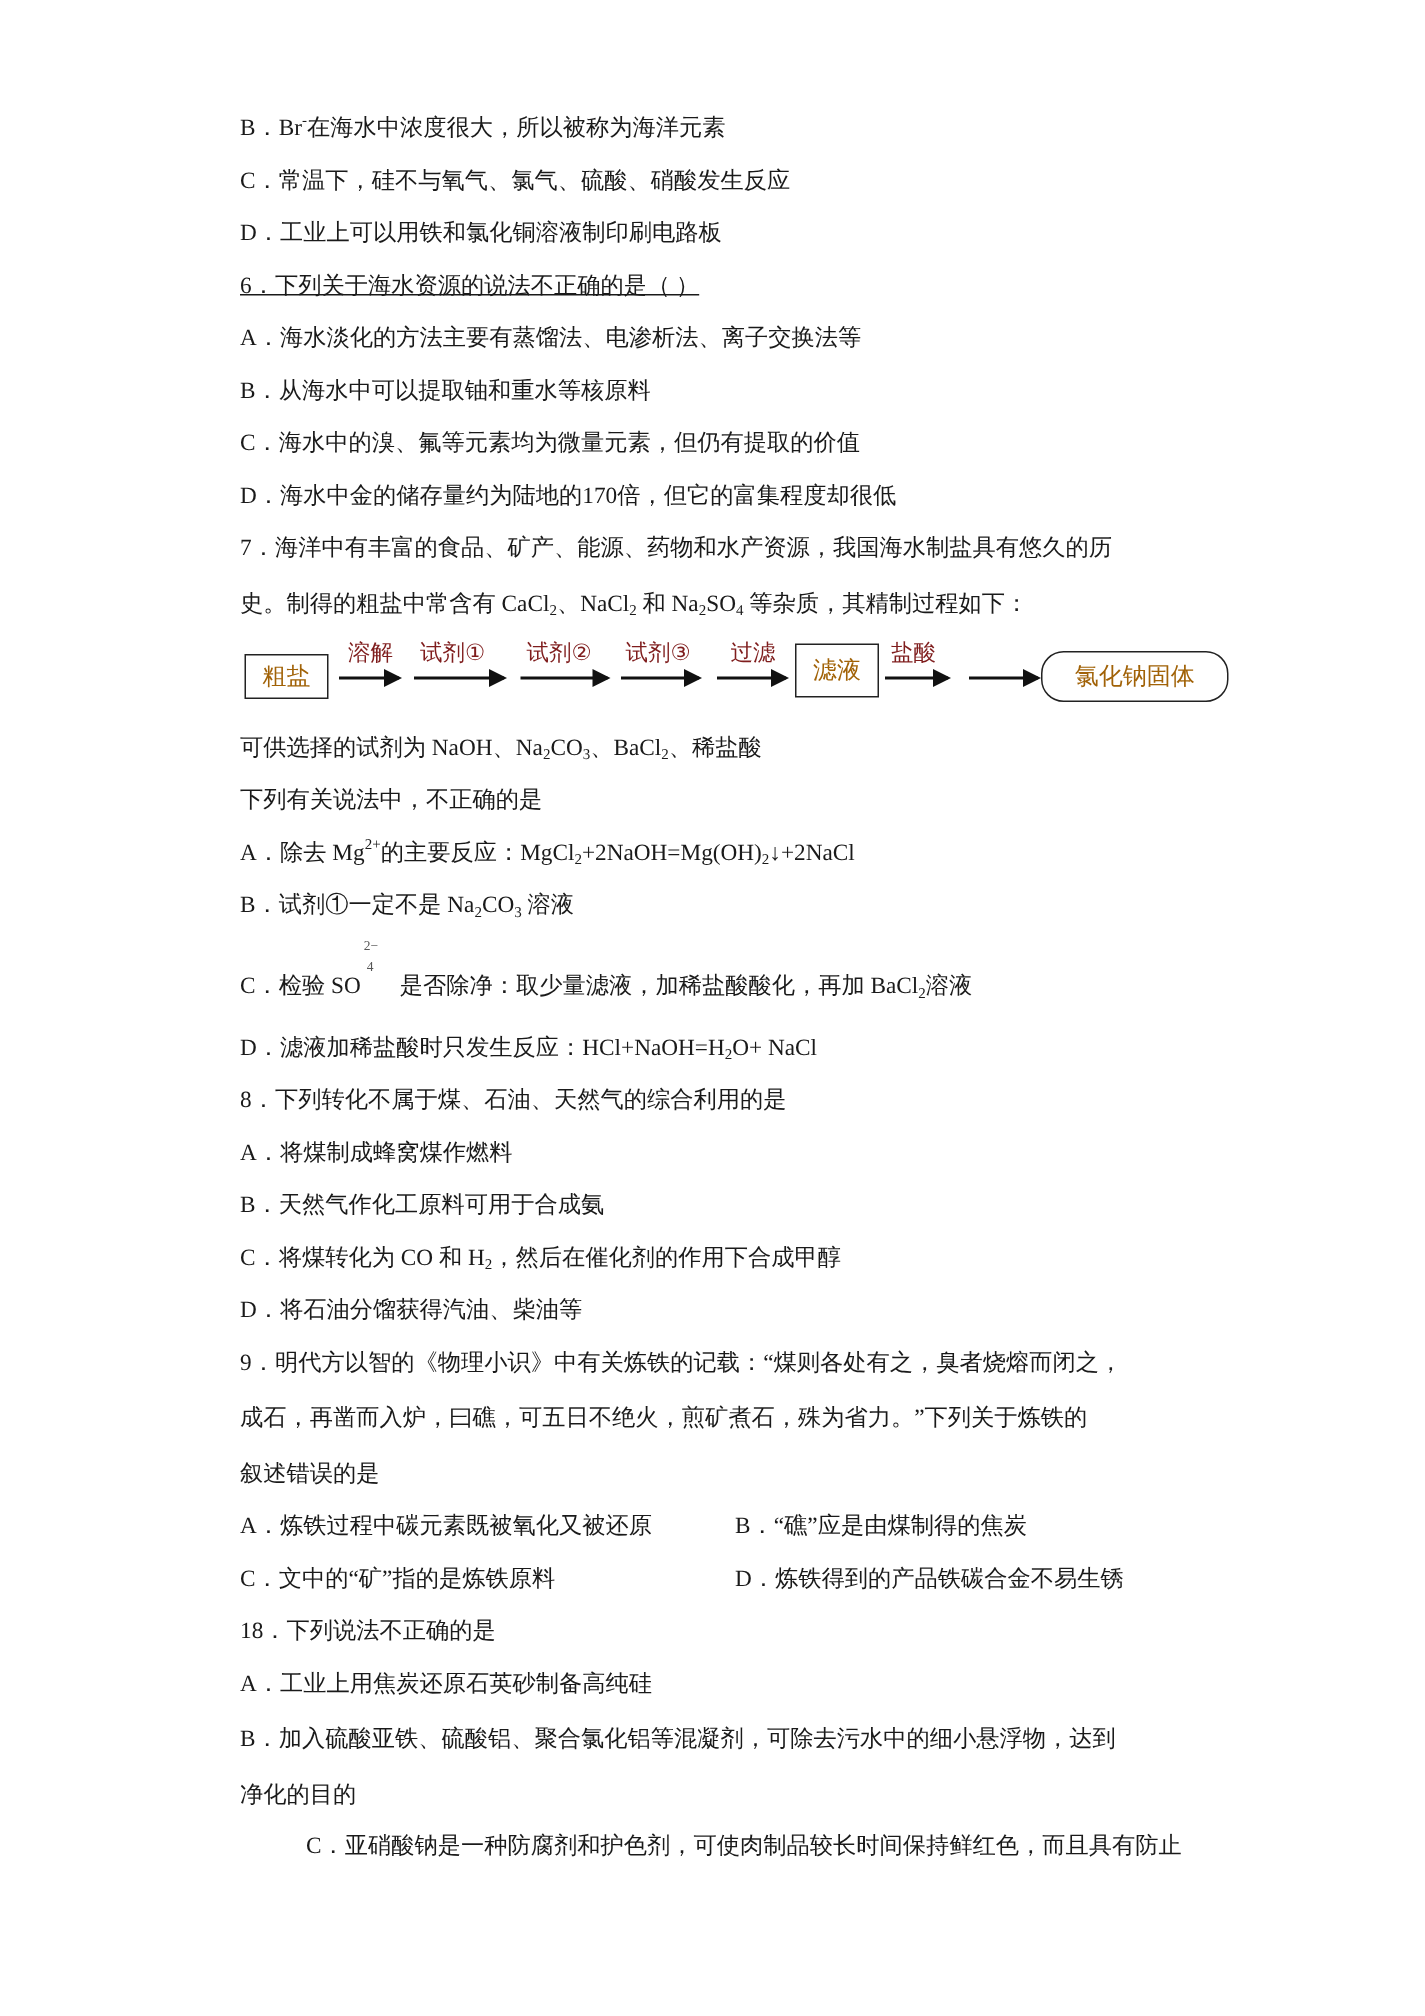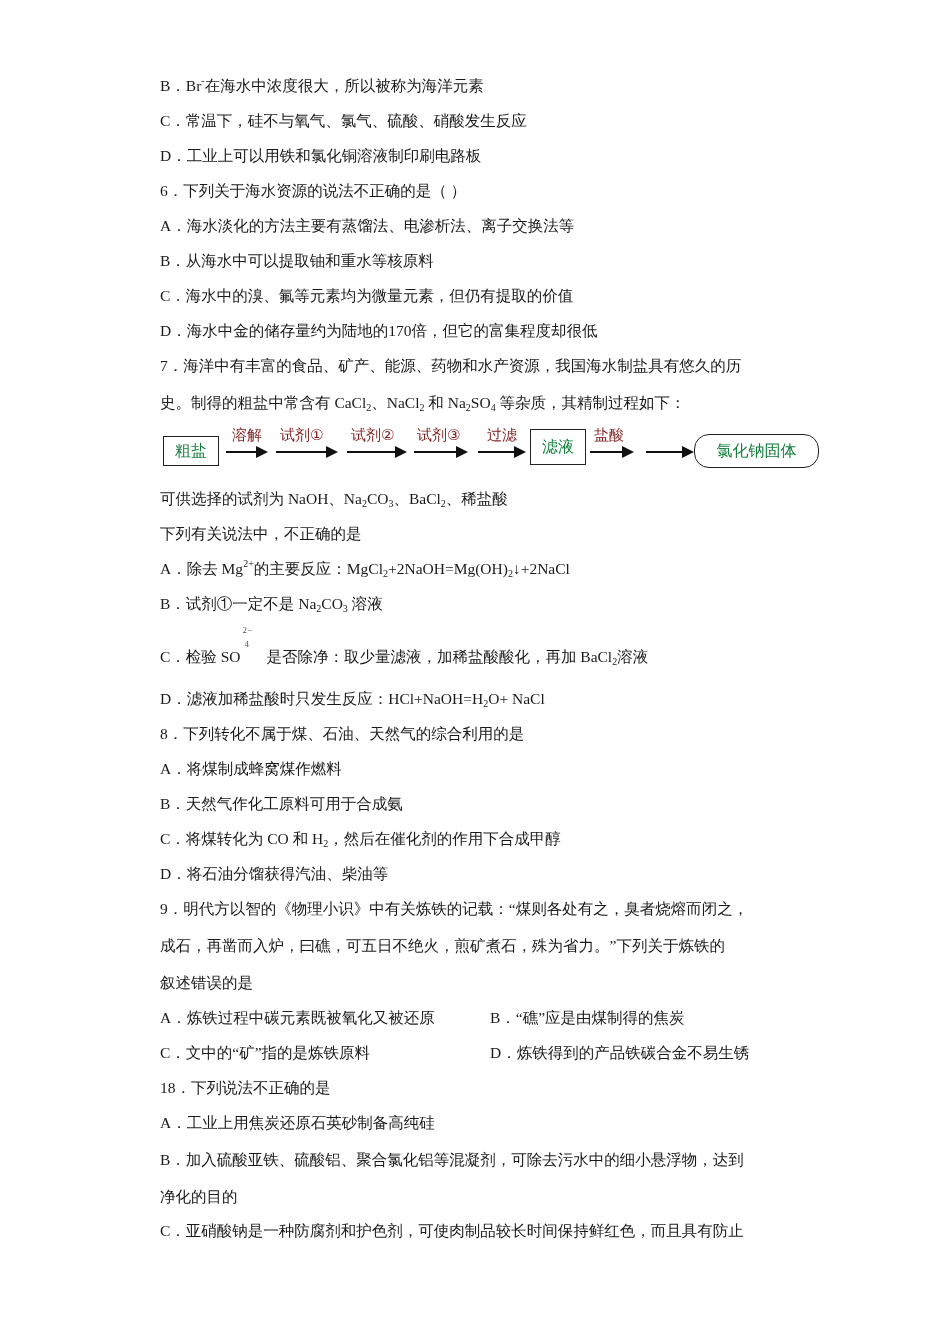--- a/index.html
+++ b/index.html
@@ -54,21 +54,21 @@
     top: 424px;
     width: 670px;
     height: 50px;
   }
   .fbox {
     position: absolute;
     border: 1.5px solid #222;
     box-sizing: border-box;
     font-family: "DejaVu Sans", "Liberation Sans", sans-serif;
     font-size: 16px;
-    color: #15803d;
+    color: #a16207;
     display: flex;
     align-items: center;
     justify-content: center;
     background: #fff;
   }
   .farrow {
     position: absolute;
     height: 2px;
     background: #111;
   }
@@ -99,21 +99,21 @@
 <div class="line" style="top:76px;">
   <span class="lbl">B．</span><span>Br</span><sup>-</sup><span>在海水中浓度很大，所以被称为海洋元素</span>
 </div>
 <div class="line" style="top:111px;">
   <span class="lbl">C．</span><span>常温下，硅不与氧气、氯气、硫酸、硝酸发生反应</span>
 </div>
 <div class="line" style="top:146px;">
   <span class="lbl">D．</span><span>工业上可以用铁和氯化铜溶液制印刷电路板</span>
 </div>
 
-<div class="line" style="top:181px;">6．下列关于海水资源的说法不正确的是（  ）</div>
+<div class="line" style="top:181px;text-decoration:underline;">6．下列关于海水资源的说法不正确的是（  ）</div>
 <div class="line" style="top:216px;">
   <span class="lbl">A．</span><span>海水淡化的方法主要有蒸馏法、电渗析法、离子交换法等</span>
 </div>
 <div class="line" style="top:251px;">
   <span class="lbl">B．</span><span>从海水中可以提取铀和重水等核原料</span>
 </div>
 <div class="line" style="top:286px;">
   <span class="lbl">C．</span><span>海水中的溴、氟等元素均为微量元素，但仍有提取的价值</span>
 </div>
 <div class="line" style="top:321px;">
@@ -198,15 +198,15 @@
 </div>
 
 <div class="line" style="top:1078px;">18．下列说法不正确的是</div>
 <div class="line" style="top:1113px;">
   <span class="lbl">A．</span><span>工业上用焦炭还原石英砂制备高纯硅</span>
 </div>
 <div class="line" style="top:1150px;">
   <span class="lbl">B．</span><span>加入硫酸亚铁、硫酸铝、聚合氯化铝等混凝剂，可除去污水中的细小悬浮物，达到</span>
 </div>
 <div class="line" style="top:1187px;">净化的目的</div>
-<div class="line" style="top:1221px;">
+<div class="line" style="top:1221px;margin-left:44px;">
   <span class="lbl">C．</span><span>亚硝酸钠是一种防腐剂和护色剂，可使肉制品较长时间保持鲜红色，而且具有防止</span>
 </div>
 
 </body></html>

